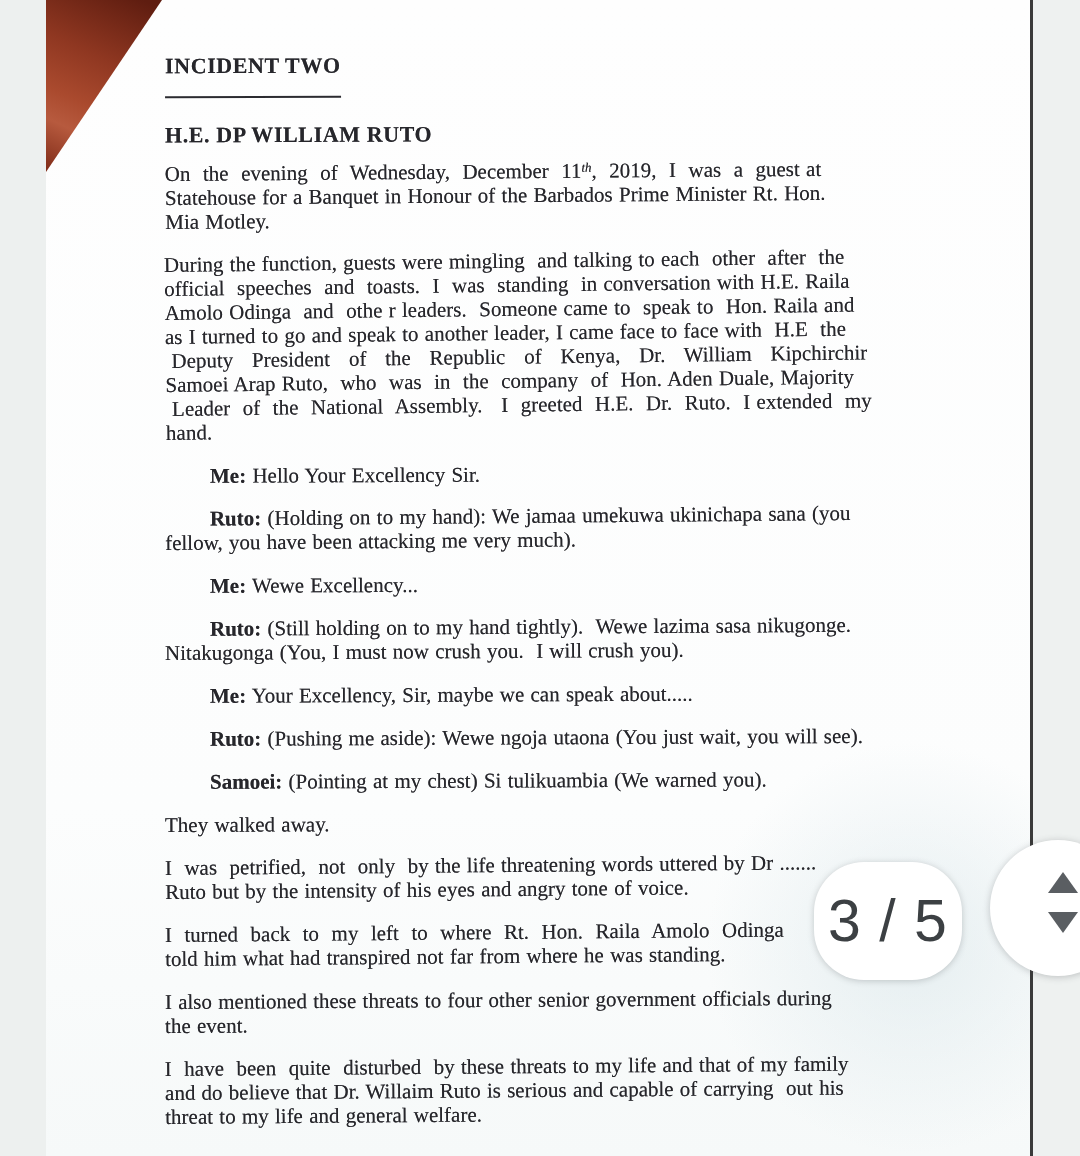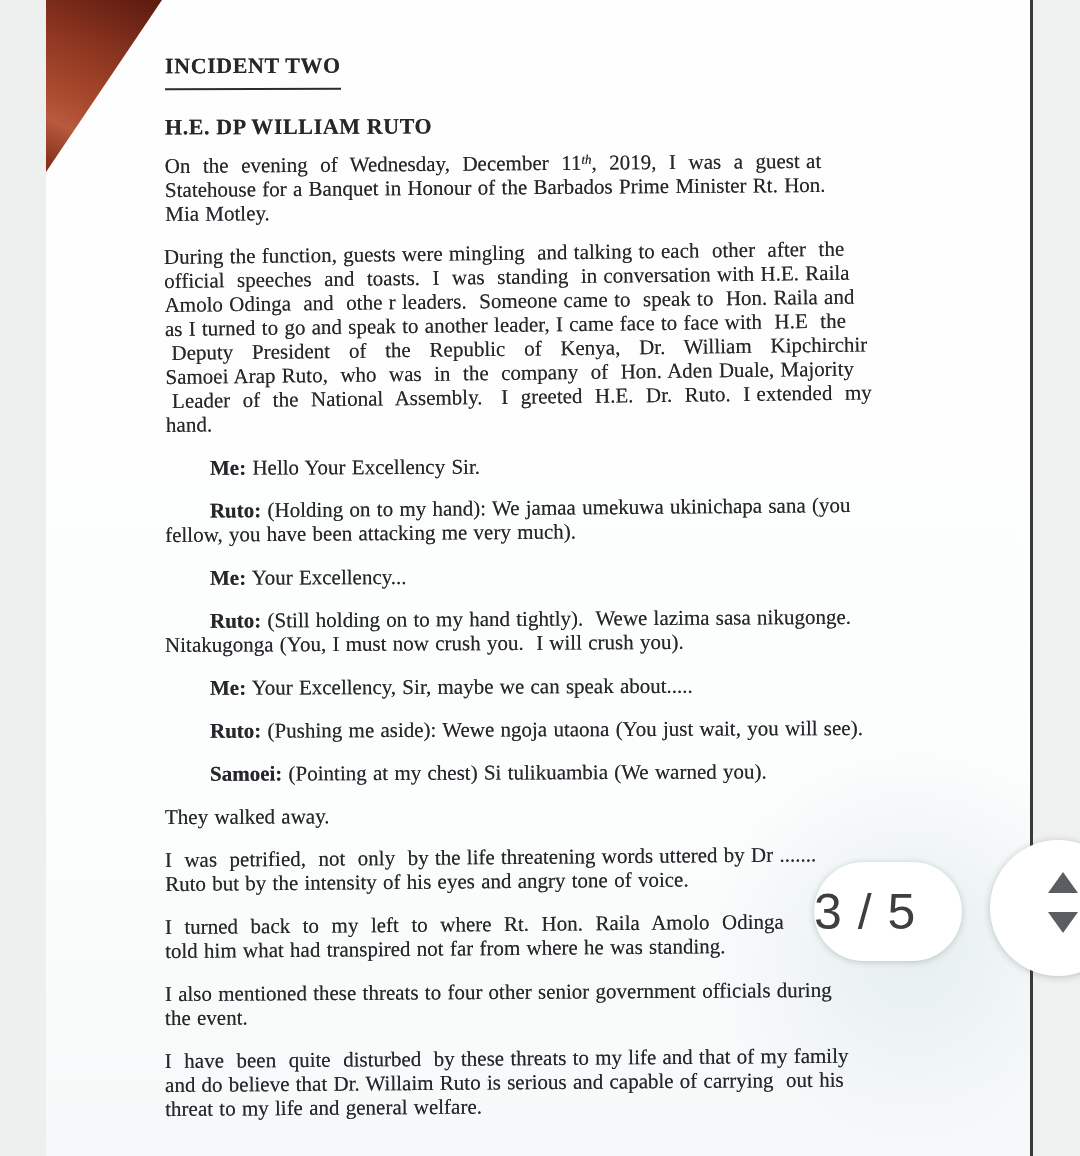--- a/index.html
+++ b/index.html
@@ -28,38 +28,38 @@
     background:linear-gradient(205deg,#5f1d10 4%,#8f3721 38%,#aa4a2e 62%,#b75a3e 76%,#7e2a17 100%);
   }
   
   .doc{
     position:absolute;left:165px;top:54px;width:810px;z-index:1;
     color:#26262b;font-size:21px;line-height:24px;
     text-shadow:0 0 0.6px rgba(35,35,40,0.65);
   }
   .doc .h1{
     display:inline-block;font-weight:bold;font-size:22px;letter-spacing:0.6px;
-    border-bottom:2px solid #2b2b30;padding-bottom:10px;transform:rotate(-0.15deg);
+    border-bottom:2px solid #2b2b30;padding-bottom:18px;transform:rotate(-0.15deg);
   }
   .doc .h2{font-weight:bold;font-size:22px;letter-spacing:0.6px;margin-top:24px;transform:rotate(-0.2deg);}
   .para{white-space:pre-wrap;margin-top:19px;word-spacing:1px;transform-origin:0 50%;}
   .para .spk{font-weight:bold;margin-left:45px;}
   sup{font-size:13px;line-height:0;vertical-align:6px;font-style:italic;}
   .r1{transform:rotate(-0.45deg);} .r2{transform:rotate(-0.7deg);}
   .r3{transform:rotate(-0.25deg);} .r4{transform:rotate(-0.5deg);}
   .r5{transform:rotate(-0.35deg);}
   .mt-first{margin-top:16px;}
   
   .pill{
-    position:absolute;left:814px;top:862px;width:148px;height:99px;z-index:4;
+    position:absolute;left:814px;top:862px;width:148px;height:118px;z-index:4;
     background:#ffffff;border-radius:50px;
     box-shadow:0 1px 6px rgba(60,64,67,0.25);
-    display:flex;align-items:center;justify-content:flex-start;
+    display:flex;align-items:center;justify-content:center;
     font-family:"Liberation Sans","DejaVu Sans",sans-serif;
-    font-size:50px;color:#3c4043;letter-spacing:1px;
+    font-size:59px;color:#3c4043;letter-spacing:1px;
   }
   
   .scroll-handle{
     position:absolute;left:990px;top:840px;width:136px;height:136px;z-index:5;
     background:#ffffff;border-radius:50%;
     box-shadow:0 1px 7px rgba(60,64,67,0.28);
   }
   .scroll-arrow{
     position:absolute;left:58px;width:0;height:0;cursor:pointer;
     border-left:15px solid transparent;border-right:15px solid transparent;
@@ -94,21 +94,21 @@
 Amolo Odinga  and  othe r leaders.  Someone came to  speak to  Hon. Raila and
 as I turned to go and speak to another leader, I came face to face with  H.E  the
  Deputy   President   of   the   Republic   of   Kenya,   Dr.   William   Kipchirchir
 Samoei Arap Ruto,  who  was  in  the  company  of  Hon. Aden Duale, Majority
  Leader  of  the  National  Assembly.   I  greeted  H.E.  Dr.  Ruto.  I extended  my
 hand.</div>
 
     <div class="para r3"><span class="spk">Me:</span><span> Hello Your Excellency Sir.</span></div>
     <div class="para r4"><span class="spk">Ruto:</span><span> (Holding on to my hand): We jamaa umekuwa ukinichapa sana (you
 fellow, you have been attacking me very much).</span></div>
-    <div class="para r3"><span class="spk">Me:</span><span> Your Excellency...</span></div>
+    <div class="para r3"><span class="spk">Me:</span><span> Wewe Excellency...</span></div>
     <div class="para r5"><span class="spk">Ruto:</span><span> (Still holding on to my hand tightly).  Wewe lazima sasa nikugonge.
 Nitakugonga (You, I must now crush you.  I will crush you).</span></div>
     <div class="para r3"><span class="spk">Me:</span><span> Your Excellency, Sir, maybe we can speak about.....</span></div>
     <div class="para r3"><span class="spk">Ruto:</span><span> (Pushing me aside): Wewe ngoja utaona (You just wait, you will see).</span></div>
     <div class="para r3"><span class="spk">Samoei:</span><span> (Pointing at my chest) Si tulikuambia (We warned you).</span></div>
 
     <div class="para r3">They walked away.</div>
     <div class="para r4">I  was  petrified,  not  only  by the life threatening words uttered by Dr .......
 Ruto but by the intensity of his eyes and angry tone of voice.</div>
     <div class="para r4">I  turned  back  to  my  left  to  where  Rt.  Hon.  Raila  Amolo  Odinga

